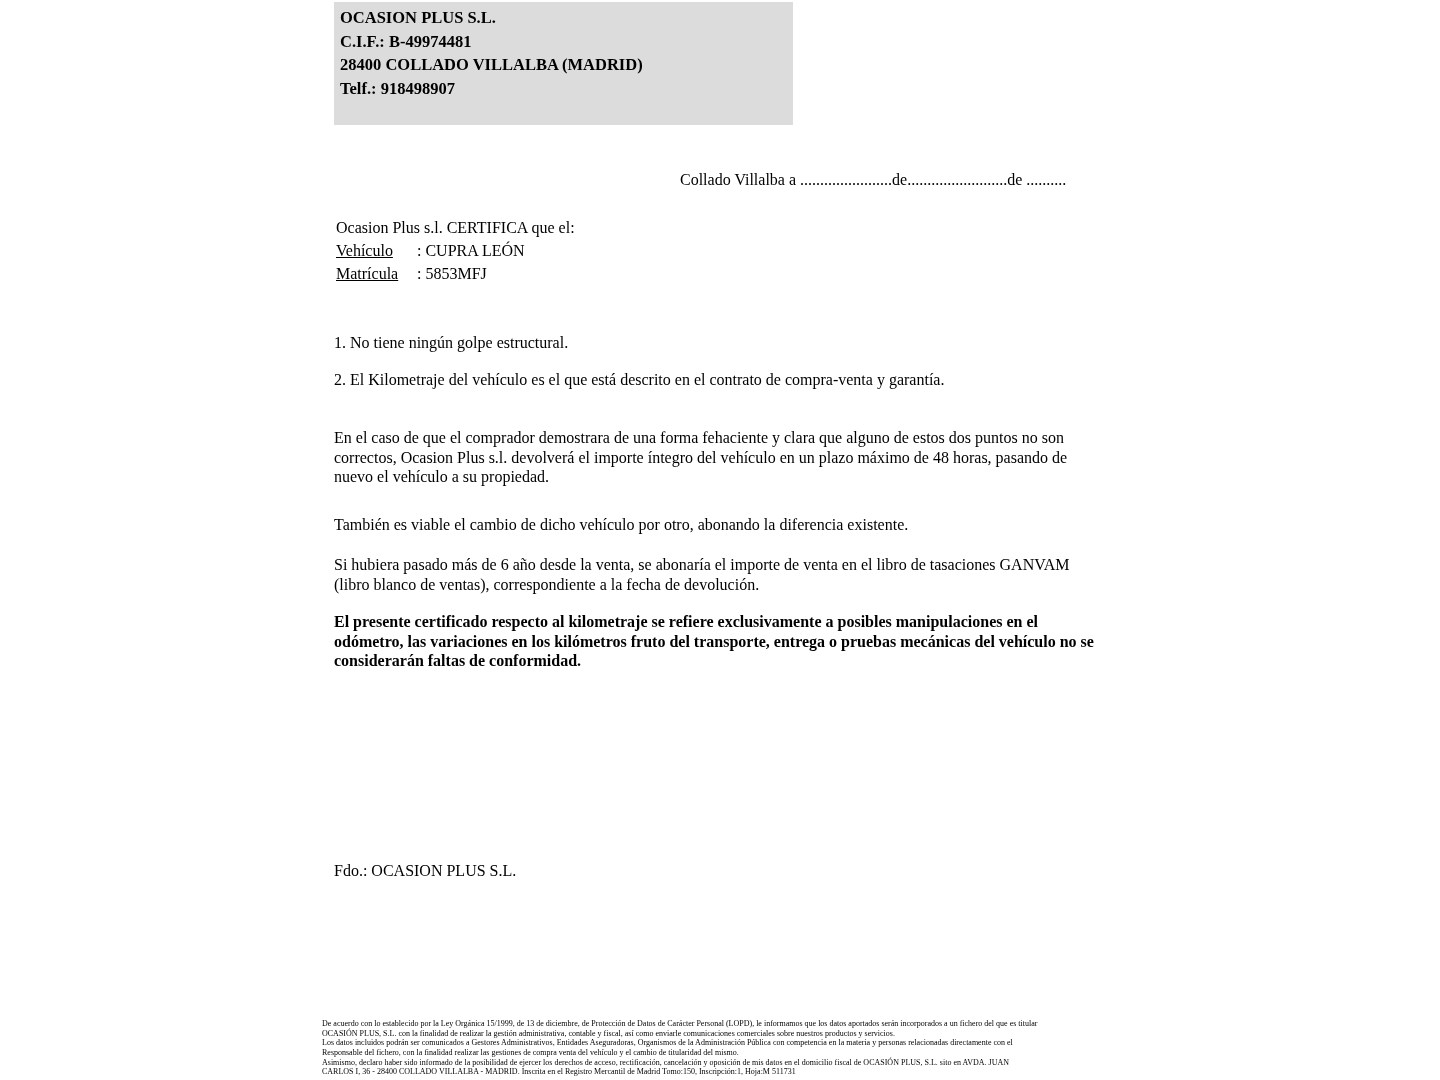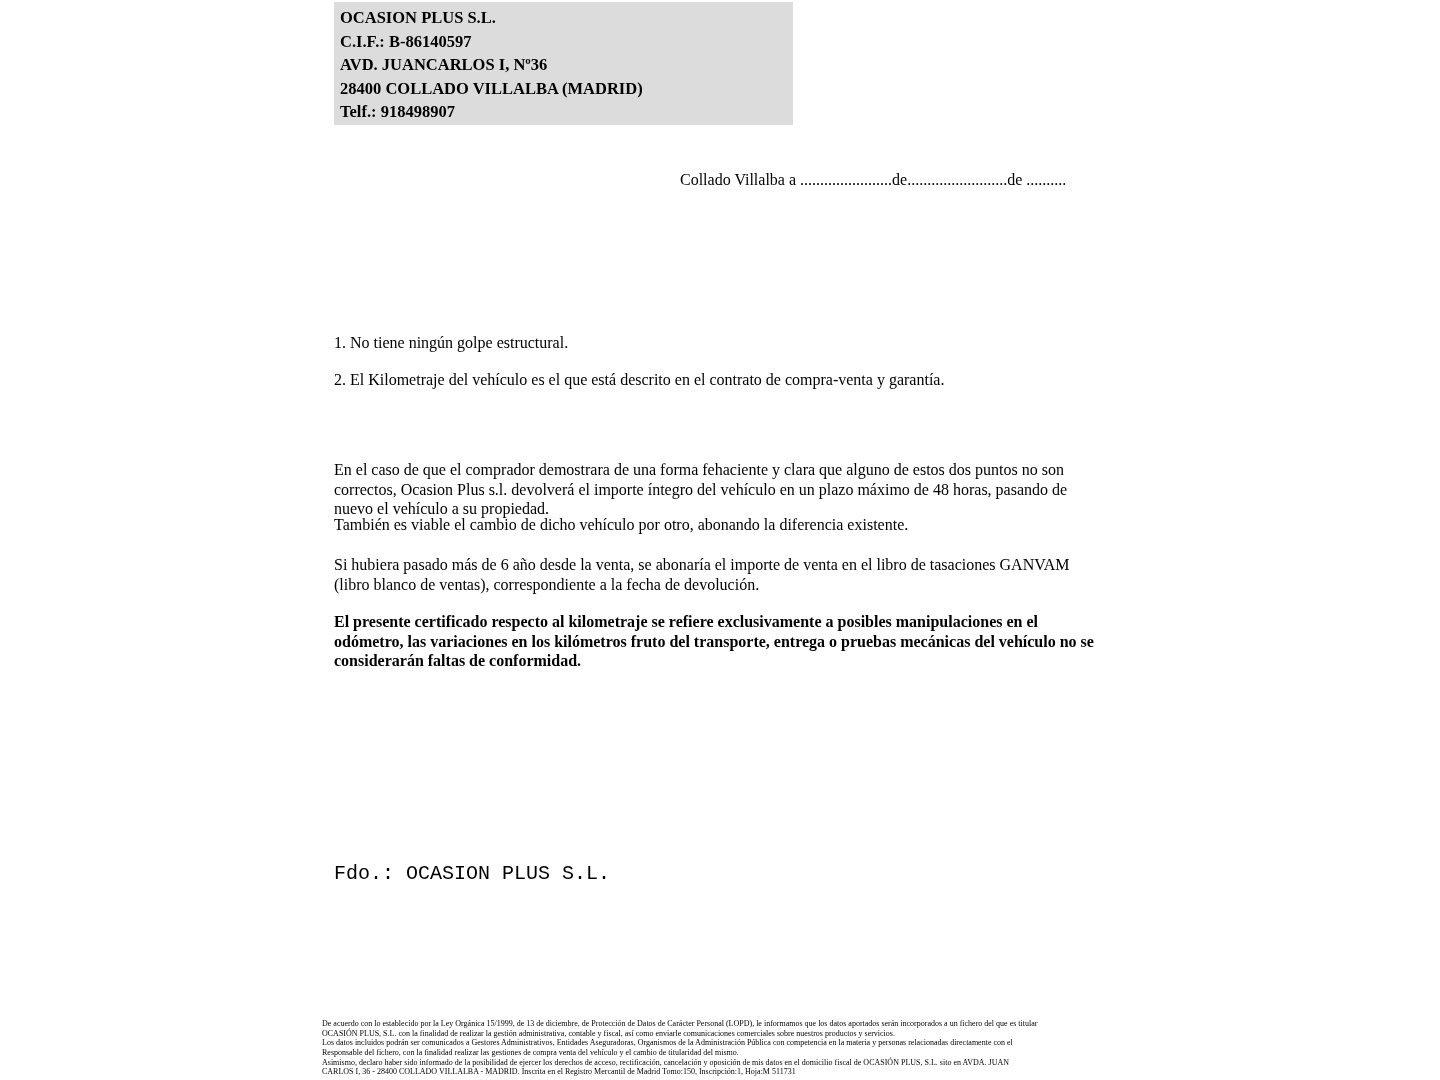--- a/index.html
+++ b/index.html
@@ -63,31 +63,30 @@
   }
   .point1 { top: 325px; }
   .point2 { top: 362px; }
   .para {
     position: absolute;
     left: 334px;
     width: 766px;
     font-size: 16px;
     line-height: 19.7px;
   }
-  .para1 { top: 460px; }
+  .para1 { top: 428px; }
   .para2 { top: 515px; white-space: nowrap; }
   .para3 { top: 555px; }
   .para4 { top: 612px; font-weight: bold; }
   .signature {
     position: absolute;
     left: 334px;
     top: 862px;
-    font-size: 20px;
+    font-size: 16px;
     white-space: nowrap;
-    font-family: Liberation Mono, monospace;
   }
   .footer {
     position: absolute;
     left: 322px;
     top: 1019px;
     width: 780px;
     height: 61px;
     overflow: visible;
   }
   .footer-inner {
@@ -101,28 +100,36 @@
     white-space: nowrap;
   }
 </style>
 </head>
 <body>
 
 <div class="page">
 
   <div class="header-box">
     <div>OCASION PLUS S.L.</div>
-    <div>C.I.F.: B-86140597</div>
-    <div>AVD. JUANCARLOS I, Nº36</div>
+    <div>C.I.F.: B-49974481</div>
     <div>28400 COLLADO VILLALBA (MADRID)</div>
     <div>Telf.: 918498907</div>
   </div>
 
   <div class="date-line">Collado Villalba a .......................de.........................de ..........</div>
 
+  <div class="cert-block">
+    <div class="row">Ocasion Plus s.l. CERTIFICA que el:</div>
+    <div class="row">
+      <span class="cert-label">Vehículo</span><span>: CUPRA LEÓN</span>
+    </div>
+    <div class="row">
+      <span class="cert-label">Matrícula</span><span>: 5853MFJ</span>
+    </div>
+  </div>
 
   <div class="point point1">1. No tiene ningún golpe estructural.</div>
   <div class="point point2">2. El Kilometraje del vehículo es el que está descrito en el contrato de compra-venta y garantía.</div>
 
   <div class="para para1">En el caso de que el comprador demostrara de una forma fehaciente y clara que alguno de estos dos puntos no son correctos, Ocasion Plus s.l. devolverá el importe íntegro del vehículo en un plazo máximo de 48 horas, pasando de nuevo el vehículo a su propiedad.</div>
   <div class="para para2">También es viable el cambio de dicho vehículo por otro, abonando la diferencia existente.</div>
   <div class="para para3">Si hubiera pasado más de 6 año desde la venta, se abonaría el importe de venta en el libro de tasaciones GANVAM (libro blanco de ventas), correspondiente a la fecha de devolución.</div>
   <div class="para para4">El presente certificado respecto al kilometraje se refiere exclusivamente a posibles manipulaciones en el odómetro, las variaciones en los kilómetros fruto del transporte, entrega o pruebas mecánicas del vehículo no se considerarán faltas de conformidad.</div>
 
   <div class="signature">Fdo.: OCASION PLUS S.L.</div>

